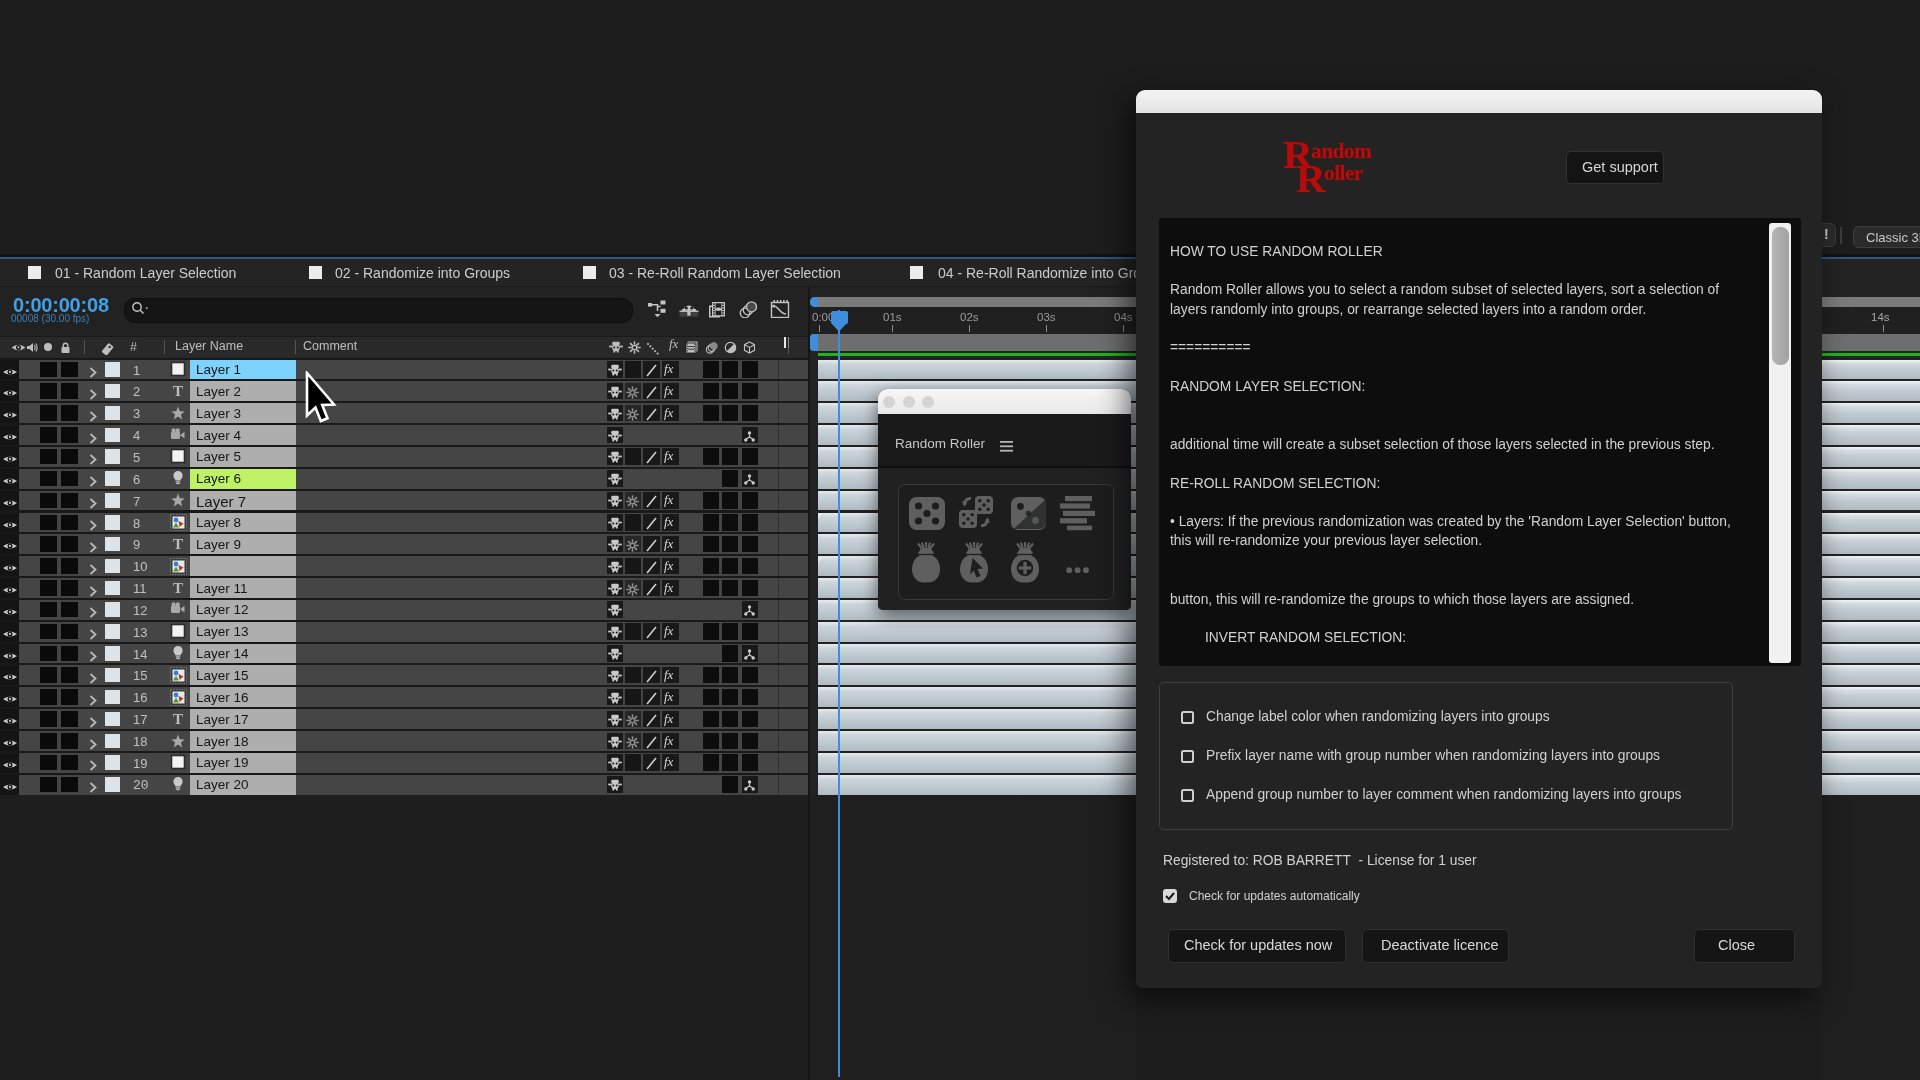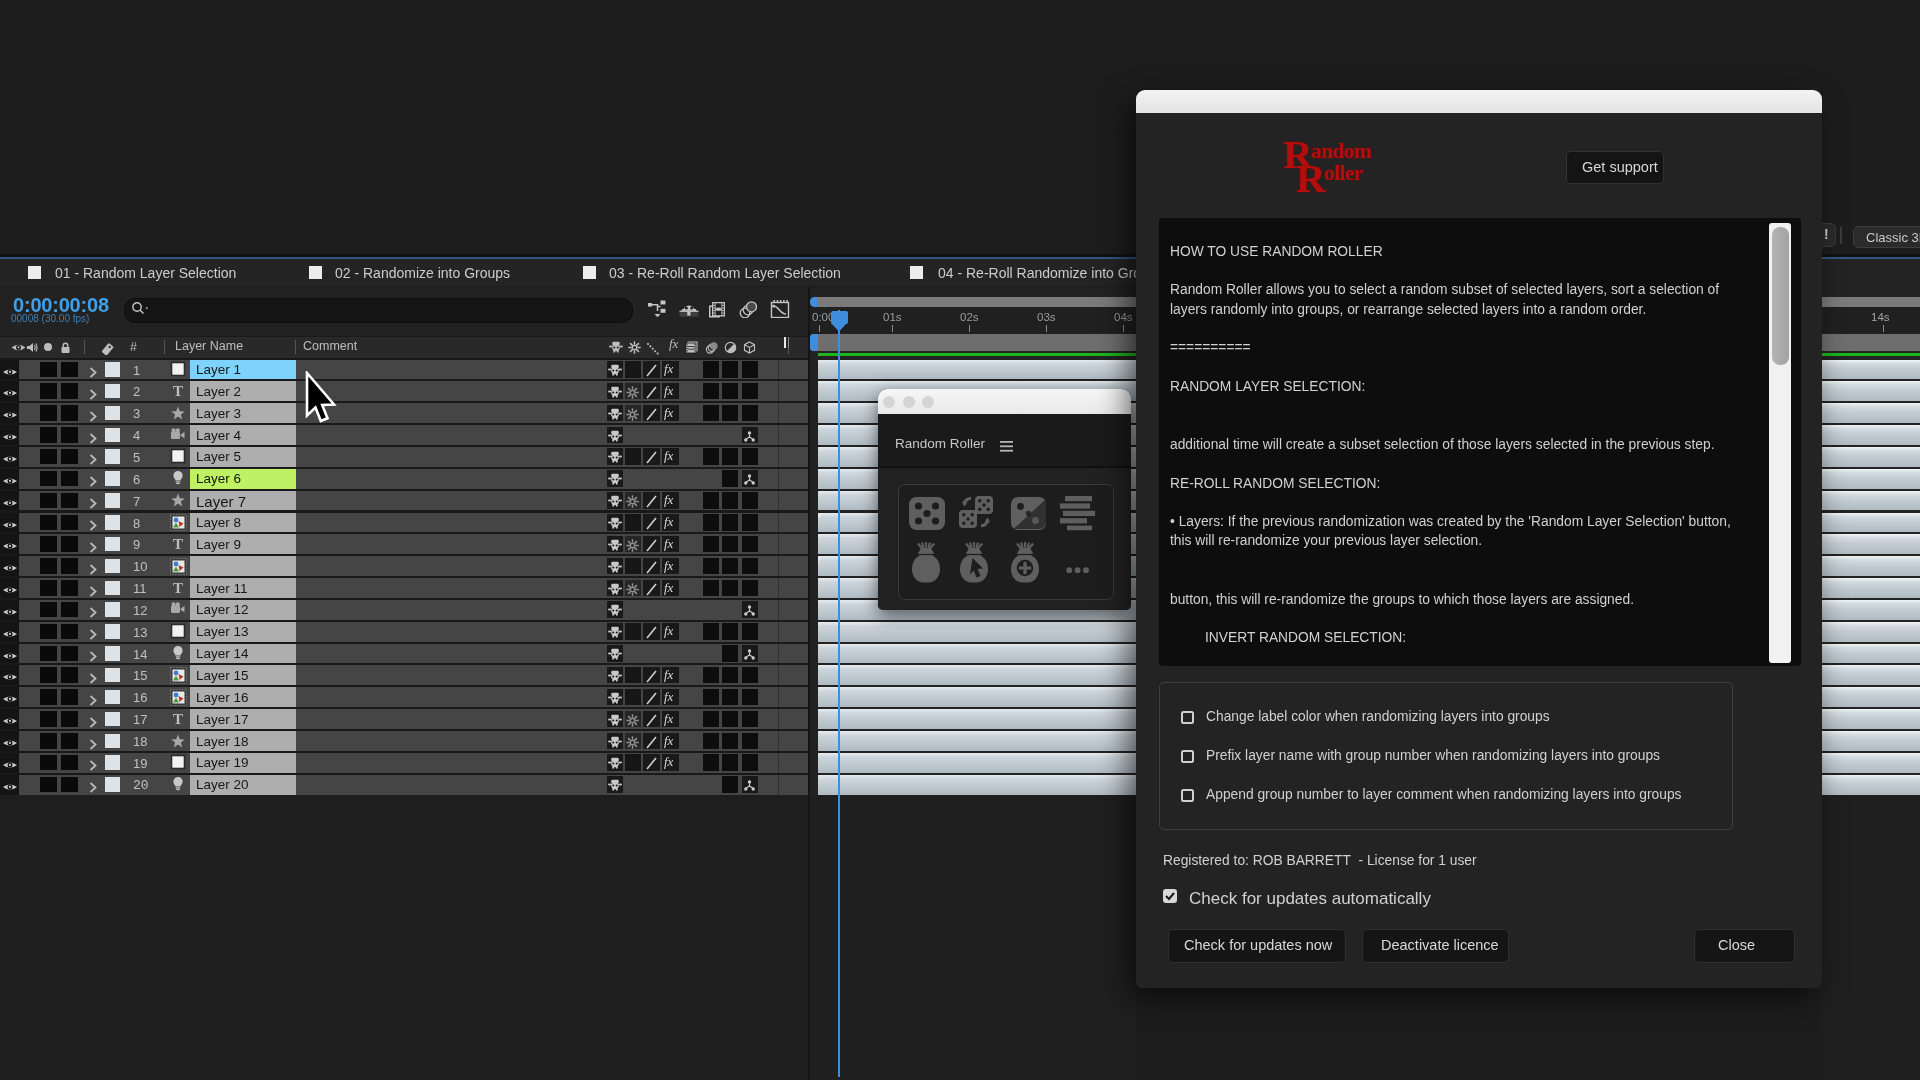--- a/index.html
+++ b/index.html
@@ -1356,21 +1356,21 @@
       <div class="txt" style="left:70px;top:619.0px;font-size:13.8px;color:#d0d0d0;">Change label color when randomizing layers into groups</div>
       <div class="abs" style="left:45px;top:659.5px;width:13px;height:13px;border:2px solid #cfcfcf;border-radius:2.5px;box-sizing:border-box;"></div>
       <div class="txt" style="left:70px;top:658.0px;font-size:13.8px;color:#d0d0d0;">Prefix layer name with group number when randomizing layers into groups</div>
       <div class="abs" style="left:45px;top:698.5px;width:13px;height:13px;border:2px solid #cfcfcf;border-radius:2.5px;box-sizing:border-box;"></div>
       <div class="txt" style="left:70px;top:697.0px;font-size:13.8px;color:#d0d0d0;">Append group number to layer comment when randomizing layers into groups</div>
       <div class="txt" style="left:27px;top:763px;font-size:13.8px;color:#d0d0d0;">Registered to: ROB BARRETT&nbsp; - License for 1 user</div>
       <div class="abs" style="left:27px;top:799px;width:14px;height:14px;background:#d8d8d8;border-radius:3px;"></div>
       <div class="abs" style="left:27px;top:799px;width:14px;height:14px;"><svg width="14" height="14">
           <path d="M3 7 L6 10 L11 4" stroke="#1a1a1a" stroke-width="2" fill="none"></path>
         </svg></div>
-      <div class="txt" style="left:53px;top:798.5px;font-size:17px;color:#d0d0d0;">Check for updates automatically</div>
+      <div class="txt" style="left:53px;top:798.5px;font-size:12px;color:#d0d0d0;">Check for updates automatically</div>
       <div class="abs" style="left:32px;top:838.5px;width:177.5px;height:34px;background:#151515;border:1px solid #2f2f2f;border-radius:5px;box-sizing:border-box;"></div>
       <div class="txt" style="left:48px;top:846.5px;font-size:14.5px;color:#d8d8d8;">Check for updates now</div>
       <div class="abs" style="left:226px;top:838.5px;width:146.5px;height:34px;background:#151515;border:1px solid #2f2f2f;border-radius:5px;box-sizing:border-box;"></div>
       <div class="txt" style="left:245px;top:846.5px;font-size:14.5px;color:#d8d8d8;">Deactivate licence</div>
       <div class="abs" style="left:557.5px;top:838.5px;width:101.5px;height:34px;background:#151515;border:1px solid #2f2f2f;border-radius:5px;box-sizing:border-box;"></div>
       <div class="txt" style="left:582px;top:846.5px;font-size:14.5px;color:#d8d8d8;">Close</div>
     </div>
     <div class="abs" style="left:304px;top:371px;"><svg width="34" height="54" viewBox="0 0 34 54" style="">
         <path d="M3 2 L3 44.5 L11.5 36.5 L16.8 50 L23.5 47.2 L18.2 34 L30 33.5 Z" fill="#000" stroke="#fff" stroke-width="2.6" stroke-linejoin="miter"></path>
       </svg></div>

